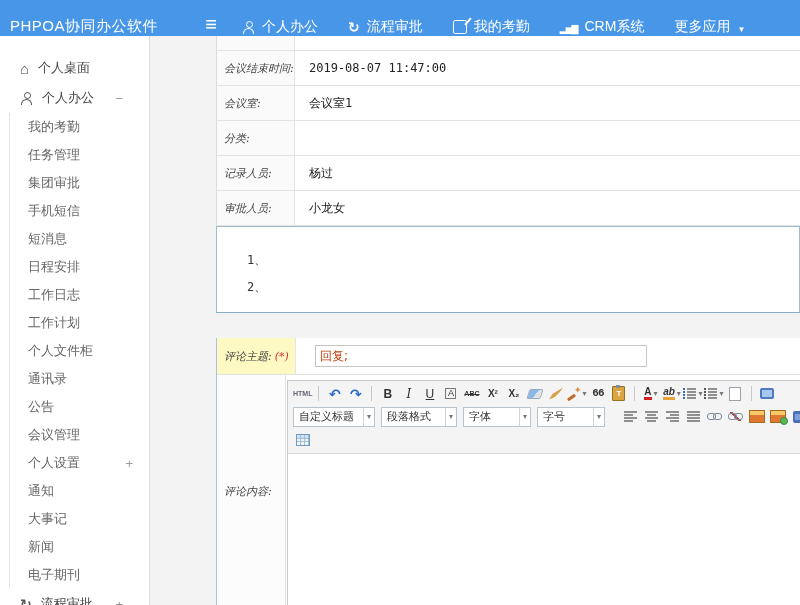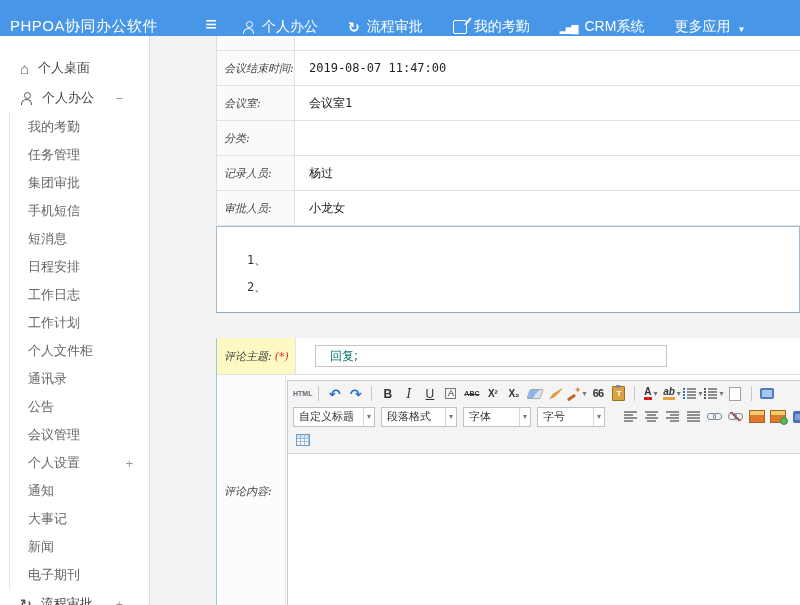--- a/index.html
+++ b/index.html
@@ -51,22 +51,22 @@
                padding:20px 0 0 30px;font-family:"DejaVu Sans Mono","Liberation Mono",monospace;font-size:12px;color:#333;}
   .content-box div{line-height:27px;}
 
   .vgap{height:25px;}
 
   
   .comment{background:#fff;border-left:1px solid #a2c4dc;}
   .comment .frow{height:36px;border-bottom:1px solid #e2e2e2;}
   .comment .flabel{border-left:none;background:#fef9c3;}
   .req{color:#d33;margin-left:3px;font-style:italic;}
-  .subject-input{margin-left:5px;width:322px;height:18px;border:1px solid #c6c6c6;font-size:12px;padding:1px 14px;
-                 font-family:"DejaVu Sans","Liberation Sans",sans-serif;color:#0f766e;}
+  .subject-input{margin-left:5px;width:322px;height:18px;border:1px solid #c6c6c6;font-size:12px;padding:1px 4px;
+                 font-family:"DejaVu Sans","Liberation Sans",sans-serif;color:#c2410c;}
   .comment-content{display:flex;height:233px;}
   .comment-content .clabel{width:69px;flex:none;box-sizing:border-box;background:#fcfcfc;border-right:1px solid #dde6ee;
         display:flex;align-items:center;padding-left:7px;font:italic 11px "DejaVu Serif","Liberation Serif",serif;color:#444;}
   .editor-cell{flex:1;padding:5px 0 0 1px;}
   .editor{box-sizing:border-box;height:228px;border:1px solid #c9c9c9;display:flex;flex-direction:column;background:#f4f4f4;}
   .toolbar{padding:1px 4px 2px 5px;border-bottom:1px solid #d6d6d6;}
   .tb-row{display:flex;align-items:center;height:23px;gap:2px;}
   .tb-btn{min-width:19px;height:19px;display:inline-flex;align-items:center;justify-content:center;gap:1px;
           border-radius:2px;font-size:11px;color:#333;cursor:pointer;}
   .tb-sep{width:1px;height:15px;background:#c8c8c8;margin:0 4px;}
@@ -79,21 +79,21 @@
 
   
   .g-html{font-size:7px;font-weight:bold;color:#667;letter-spacing:0;}
   .g-big{font-size:14px;font-weight:bold;}
   .g-bold{font-weight:bold;font-size:12px;}
   .g-italic{font-style:italic;font-family:"DejaVu Serif",serif;font-size:12px;}
   .g-under{text-decoration:underline;font-size:12px;}
   .g-box{border:1px solid #777;font-size:9px;padding:0 1.5px;}
   .g-strike{text-decoration:line-through;font-size:7px;font-weight:bold;}
   .g-small{font-size:10px;font-weight:bold;}
-  .g-quote{font-weight:bold;font-family:Liberation Sans, sans-serif;font-size:11px;letter-spacing:-1px;}
+  .g-quote{font-weight:bold;font-family:Liberation Mono, monospace;font-size:11px;letter-spacing:-1px;}
   .g-bar{display:inline-block;line-height:1;}
 
   
   .shape{display:inline-block;position:relative;}
   .icon-eraser{width:12px;height:8px;background:linear-gradient(115deg,#8ab8e8 55%,#e2e2e2 55%);border:1px solid #9aacbc;border-radius:2px;transform:skewX(-18deg);}
   .icon-brush{width:14px;height:12px;background:linear-gradient(135deg,#8a5a20 0 30%,#d8a050 30% 55%,#e8cfa0 55%);
               clip-path:polygon(100% 0,60% 30%,25% 55%,0 100%,45% 80%,75% 45%);}
   .icon-wand{width:13px;height:12px;}
   .icon-wand::before{content:"";position:absolute;left:0;bottom:1px;width:9px;height:3px;background:#c06a28;border-radius:1px;transform:rotate(-35deg);}
   .icon-wand::after{content:"✦";position:absolute;right:-1px;top:-3px;color:#e08838;font-size:9px;}

